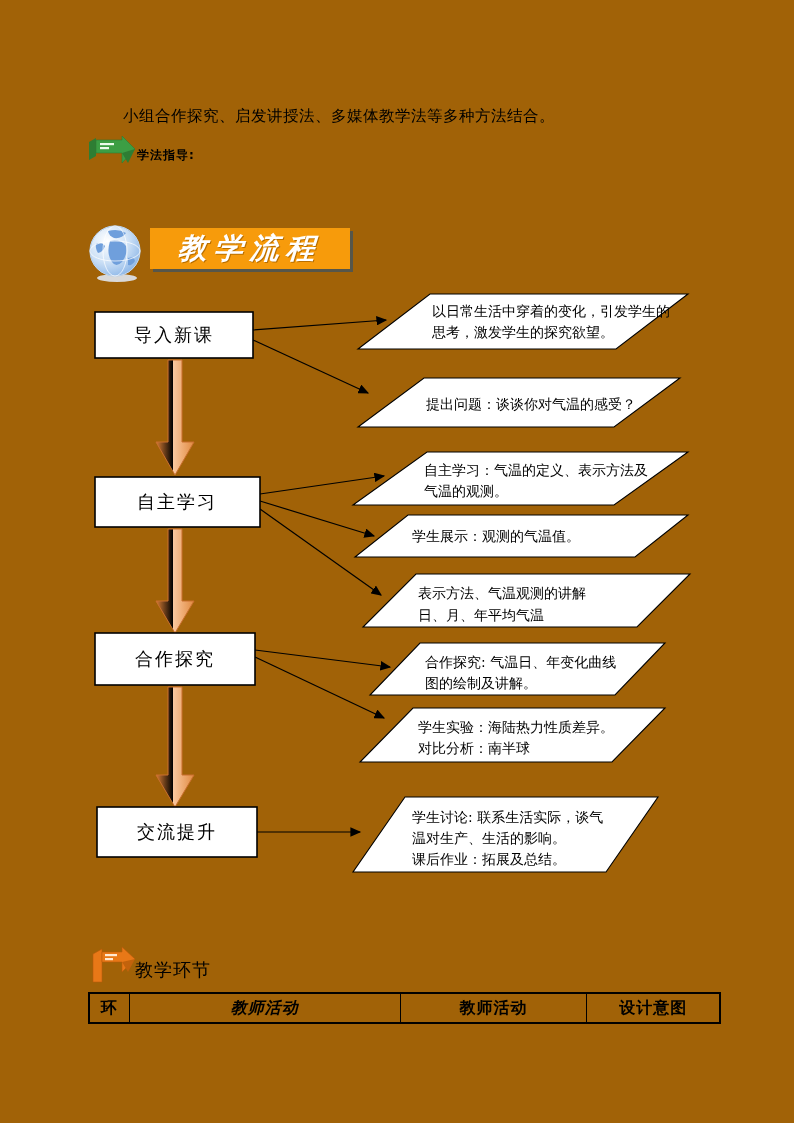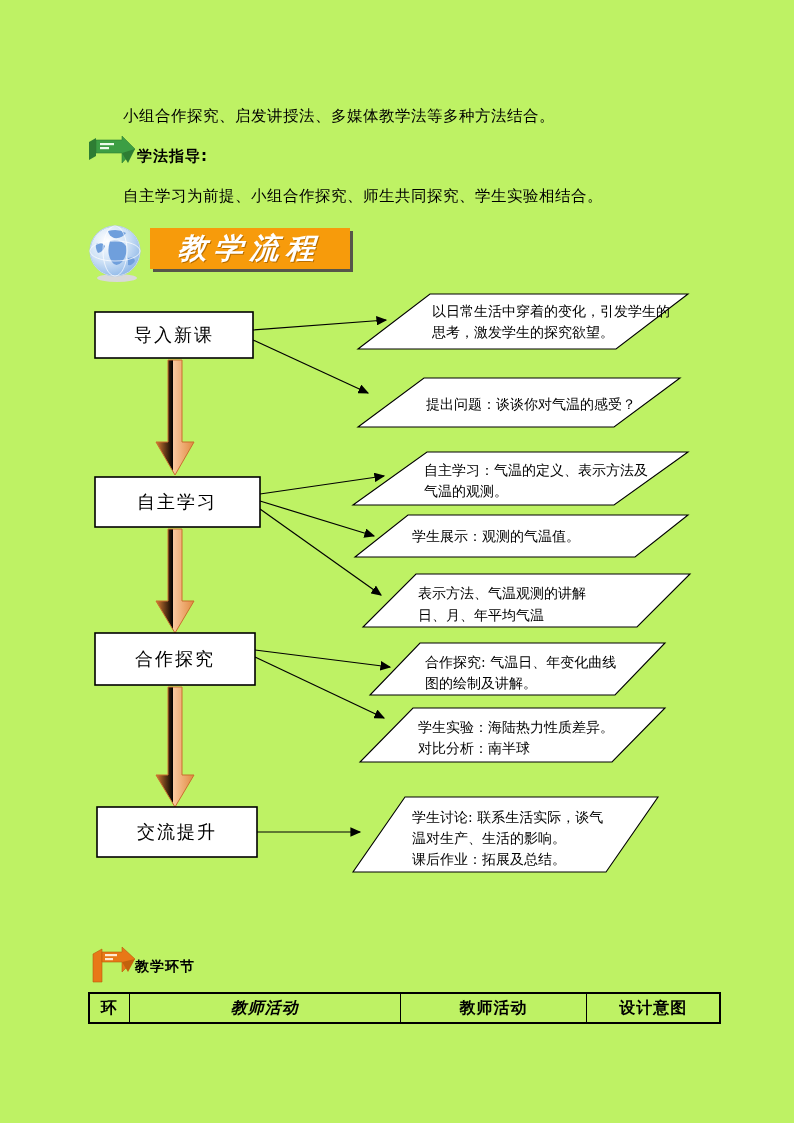--- a/index.html
+++ b/index.html
@@ -1,40 +1,40 @@
 <!DOCTYPE html>
 <html><head>
 <meta charset="utf-8">
 <style>
   html,body{margin:0;padding:0;background:#888;}
   .page{
-    position:relative;width:794px;height:1123px;margin:0 auto;background:#bef264;
+    position:relative;width:794px;height:1123px;margin:0 auto;background:#a16207;
     font-family:"DejaVu Sans","Liberation Sans",sans-serif;color:#000;overflow:hidden;
   }
   .para{position:absolute;font-size:15.5px;letter-spacing:0.5px;white-space:nowrap;}
   .p1{left:123px;top:106px;}
   .p2{left:123px;top:186px;}
-  .guide-heading{position:absolute;left:137px;top:147px;font-size:15px;font-weight:bold;letter-spacing:1px;}
+  .guide-heading{position:absolute;left:137px;top:147px;font-size:12px;font-weight:bold;letter-spacing:1px;}
   .step-icon{position:absolute;}
   .icon-green{left:88px;top:136px;}
   .icon-orange{left:90px;top:946px;}
   .globe{position:absolute;left:88px;top:224px;}
   .banner{
     position:absolute;left:150px;top:228px;width:200px;height:41px;
     background:#F79B0B;box-shadow:3px 3px 0 #56564a;
     display:flex;align-items:center;justify-content:center;
   }
   .banner-text{
     color:#fff;font-size:29px;font-weight:bold;font-style:italic;
     letter-spacing:7px;text-shadow:1px 1px 0 #b96f00;transform:skewX(-4deg);
   }
   .flow{position:absolute;left:0;top:290px;}
   .flow text{font-size:14px;}
   .flow .boxlabel{font-size:18px;letter-spacing:2px;}
-  .footer-heading{position:absolute;left:135px;top:958px;font-size:14px;font-weight:bold;letter-spacing:1px;}
+  .footer-heading{position:absolute;left:135px;top:958px;font-size:18px;font-weight:normal;letter-spacing:1px;}
   table.plan{
     position:absolute;left:88px;top:992px;width:633px;border-collapse:collapse;
   }
   table.plan th{
     border:1px solid #000;font-size:16px;font-weight:bold;height:28px;
     text-align:center;padding:0;letter-spacing:1px;
   }
   table.plan{border:2px solid #000;}
   th.c0{width:39px;} th.c1{width:273px;font-style:italic;} th.c2{width:188px;} th.c3{width:133px;margin-top:16px;}
 </style>
@@ -49,21 +49,20 @@
     <svg width="48" height="38" viewBox="0 0 48 38">
       <polygon points="1,6 8,2 8,20 1,24" fill="#2e7d33"></polygon>
       <polygon points="8,4 34,4 34,0 47,13 34,27 34,17 8,17" fill="#3C9E44" stroke="#2e7d33" stroke-width="0.6"></polygon>
       <polygon points="34,17 47,13 40,27" fill="#2e7d33"></polygon>
       <rect x="12" y="7" width="14" height="2.2" fill="#eafbea"></rect>
       <rect x="12" y="11" width="9" height="2.2" fill="#eafbea"></rect>
     </svg>
   </div>
 
   <div class="guide-heading">学法指导:</div>
-  <div class="para p2">自主学习为前提、小组合作探究、师生共同探究、学生实验相结合。</div>
 
   <div class="globe">
     <svg width="58" height="60" viewBox="0 0 58 60">
       <defs>
         <radialGradient id="gg" cx="35%" cy="30%" r="75%">
           <stop offset="0%" stop-color="#ffffff"></stop>
           <stop offset="55%" stop-color="#cfe2f6"></stop>
           <stop offset="100%" stop-color="#8fb8e8"></stop>
         </radialGradient>
       </defs>

